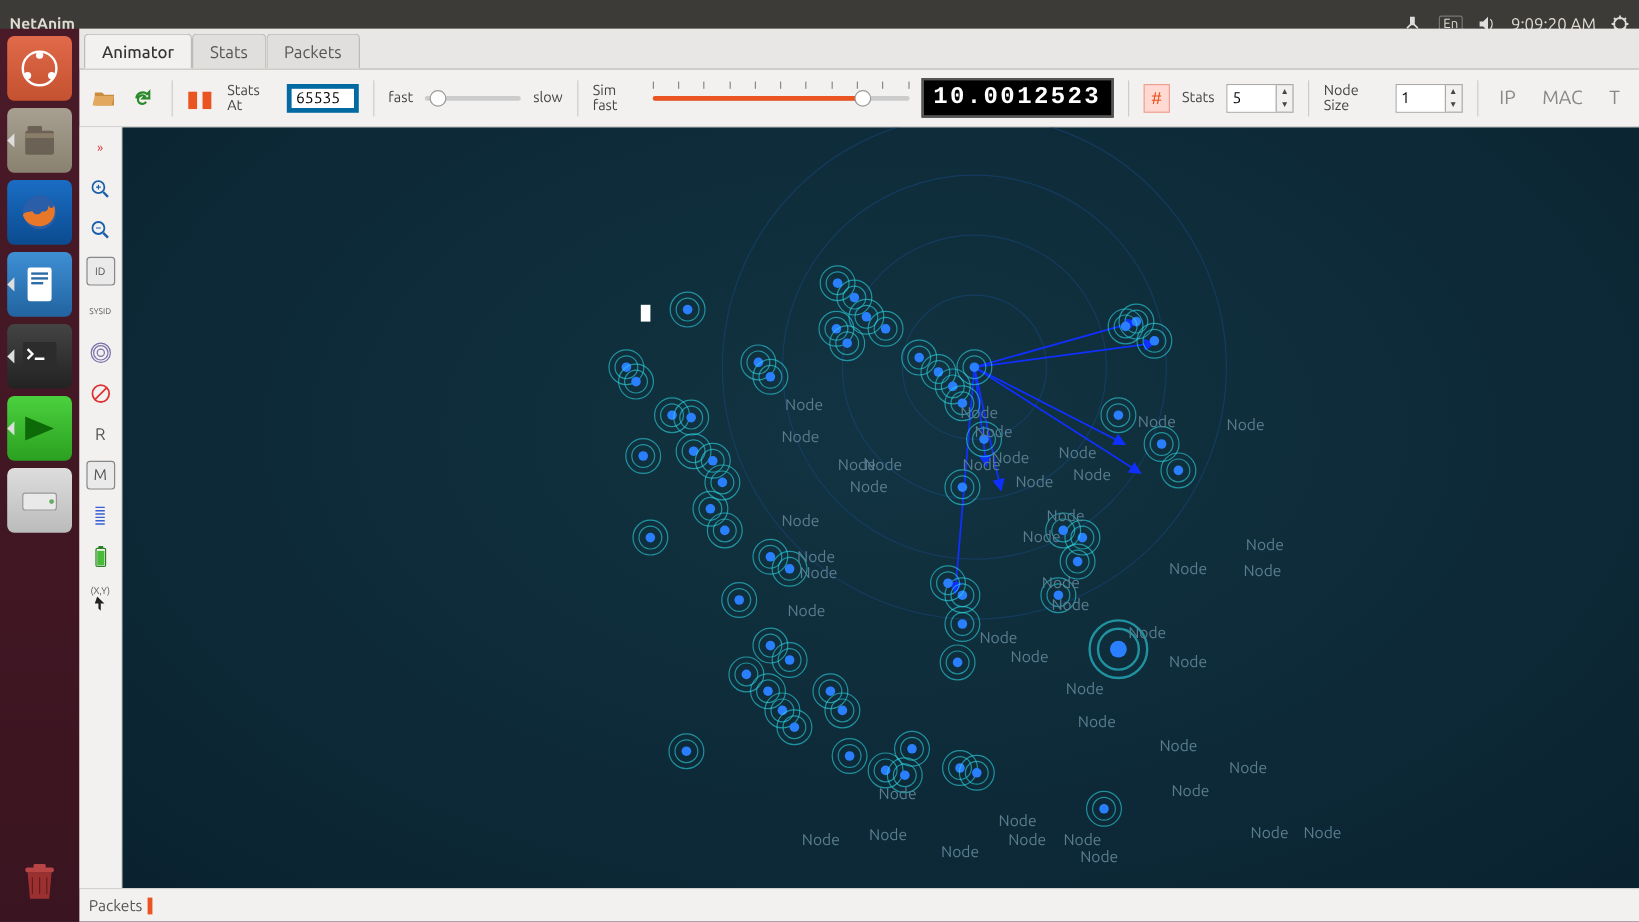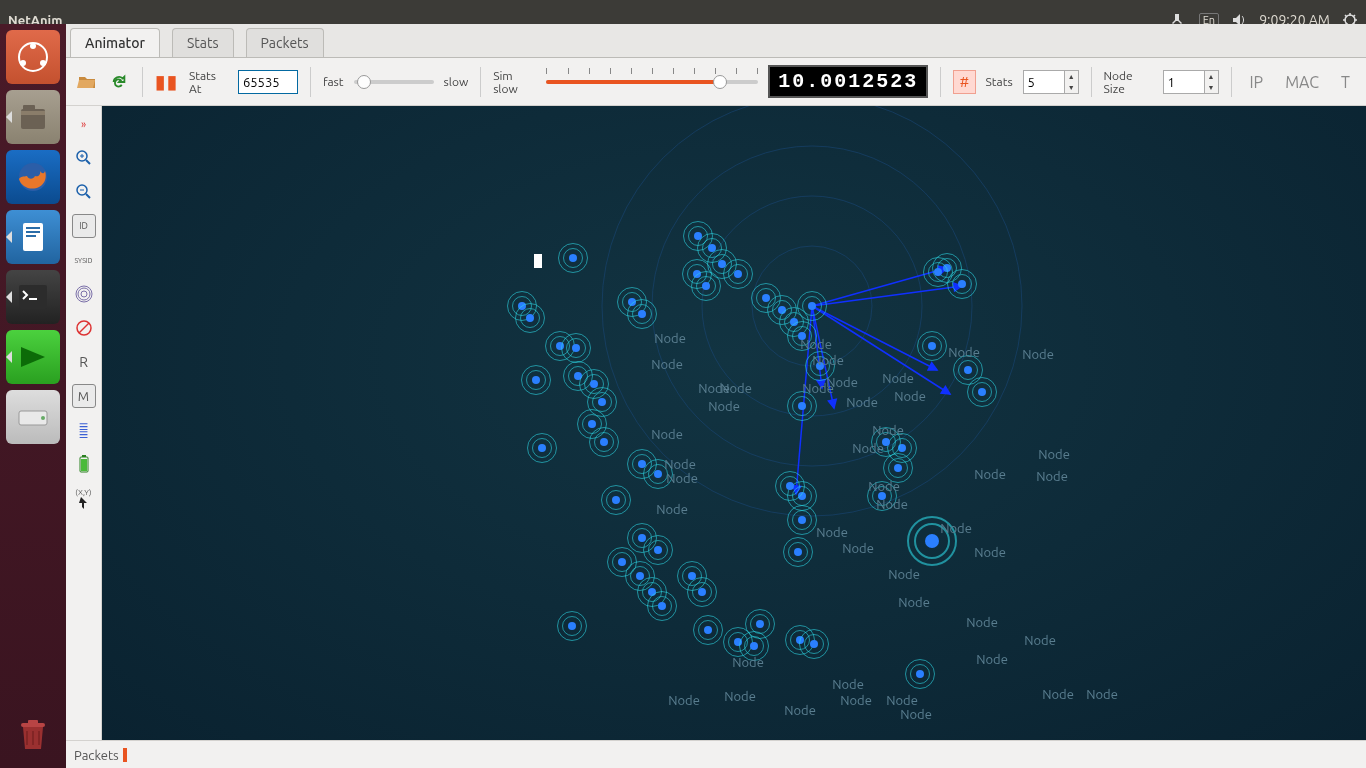--- a/index.html
+++ b/index.html
@@ -14,28 +14,28 @@
 
 
 .launcher { position: absolute; left: 0; top: 24px; width: 66px; height: 744px; background: linear-gradient(180deg,#4a1a28,#3a1420); z-index: 10; }
 .launcher .tile { width: 54px; height: 54px; margin: 6px; border-radius: 6px; display: flex; align-items: center; justify-content: center; position: relative; }
 .launcher .tile.arrow::before { content:""; position:absolute; left:-6px; top:50%; transform:translateY(-50%); border:6px solid transparent; border-right-color:#ddd; }
 .launcher svg { width: 40px; height: 40px; }
 
 
 .appwin { position: absolute; left: 66px; top: 24px; width: 1300px; height: 744px; background: #f2f1f0; display: flex; flex-direction: column; }
 
-.tabs { display: flex; gap: 12px; padding: 4px 4px 0 4px; background: #e8e7e5; border-bottom: 1px solid #bcbbb7; }
+.tabs { display: flex; gap: 0; padding: 4px 4px 0 4px; background: #e8e7e5; border-bottom: 1px solid #bcbbb7; }
 .tab { padding: 6px 14px; font-size: 14px; background: #e0dfdd; border: 1px solid #bcbbb7; border-bottom: none; border-radius: 4px 4px 0 0; color: #555; cursor: pointer; }
 .tab.active { background: #f2f1f0; color: #333; font-weight: 500; }
 
 .toolbar { display: flex; align-items: center; padding: 6px 10px; gap: 10px; border-bottom: 1px solid #d4d2cf; height: 48px; font-size: 12px; color: #444; }
 .tbtn { width: 24px; height: 24px; display: flex; align-items: center; justify-content: center; cursor: pointer; }
 .toolbar .sep { width: 1px; height: 30px; background: #ccc; margin: 0 2px; }
-.toolbar input[type=text] { width: 60px; height: 24px; border: 1px solid #0369a1; padding: 0 4px; font-size: 13px; }
+.toolbar input[type=text] { width: 60px; height: 24px; border: 4px solid #0369a1; padding: 0 4px; font-size: 13px; }
 .slider { -webkit-appearance: none; height: 4px; background: #ccc; border-radius: 2px; }
 .slider::-webkit-slider-thumb { -webkit-appearance:none; width:14px; height:14px; border-radius:50%; background:#fdfdfd; border:1px solid #999; }
 .simslider-wrap { position: relative; width: 230px; height: 20px; }
 .simslider-track { position: absolute; top: 8px; left: 0; right: 0; height: 4px; background: #ccc; border-radius: 2px; }
 .simslider-fill { position: absolute; top: 8px; left: 0; height: 4px; background: #e95420; border-radius: 2px; }
 .simslider-thumb { position: absolute; top: 3px; width: 14px; height: 14px; border-radius: 50%; background: #fff; border: 1px solid #999; }
 .simslider-ticks { position: absolute; top: -4px; left: 0; right: 0; display: flex; justify-content: space-between; }
 .simslider-ticks span { width: 1px; height: 6px; background: #888; }
 .lcd { background: #000; color: #fff; font-family: "Courier New", monospace; font-size: 20px; font-weight: bold; letter-spacing: 2px; padding: 3px 8px; border: 2px solid #555; }
 .spin { display: inline-flex; align-items: stretch; border: 1px solid #aaa; height: 24px; }
@@ -175,21 +175,21 @@
       </div>
     <div class="sep"></div>
     <div class="tbtn" style="color:#e95420;font-size:18px;font-weight:bold;letter-spacing:2px;">▮▮</div>
     <span>Stats At</span>
     <input type="text" value="65535" style="">
     <div class="sep"></div>
     <span>fast</span>
     <input type="range" class="slider" style="width: 80px;" min="0" max="100" value="5">
     <span>slow</span>
     <div class="sep"></div>
-    <span>Sim slow</span>
+    <span>Sim fast</span>
     <div class="simslider-wrap">
       <div class="simslider-ticks">
           <span></span>
           <span></span>
           <span></span>
           <span></span>
           <span></span>
           <span></span>
           <span></span>
           <span></span>

